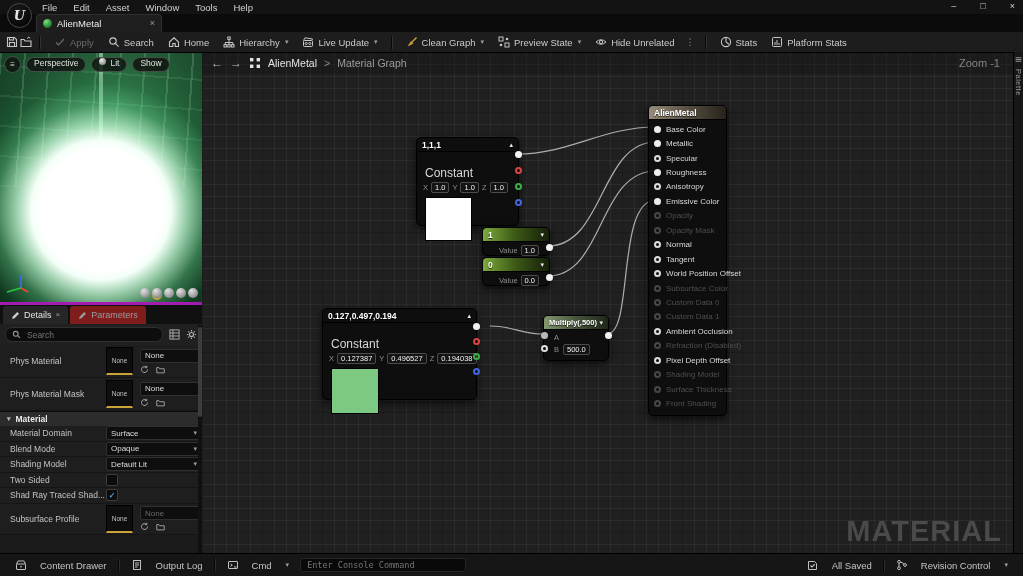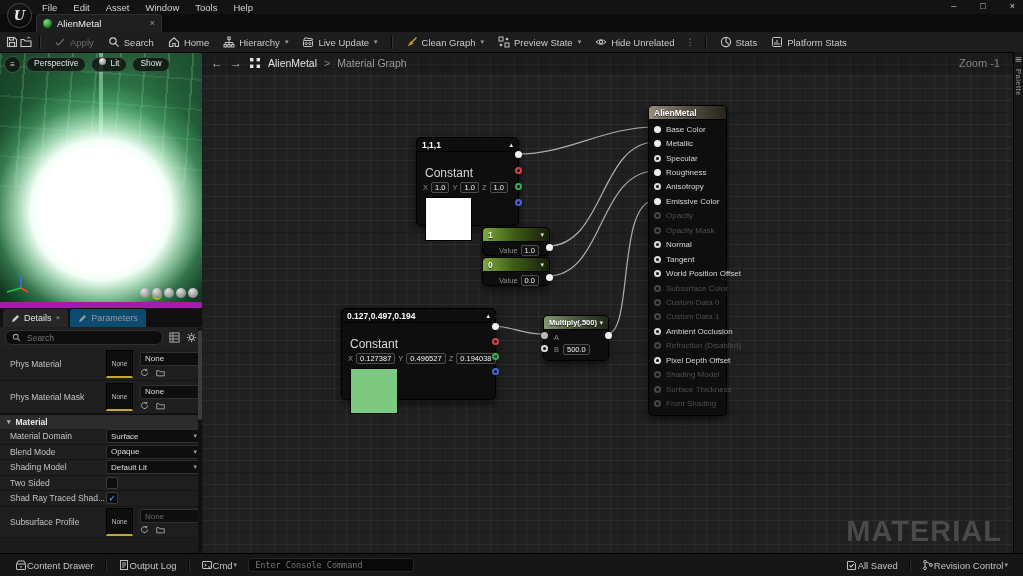--- a/index.html
+++ b/index.html
@@ -37,24 +37,24 @@
   .vp-toolbar{position:absolute;top:4px;left:4px;display:flex;gap:5px;z-index:3;align-items:center}
   .vp-burger{width:15px;height:15px;border-radius:50%;background:rgba(14,16,14,.8);border:1px solid rgba(110,120,110,.55);display:flex;align-items:center;justify-content:center;font-size:8px;color:#ddd}
   .vp-pill{background:rgba(14,16,14,.8);border:1px solid rgba(110,120,110,.55);border-radius:8px;height:13px;display:flex;align-items:flex-start;padding:0 7px;font-size:8.5px;color:#e4e4e4;gap:4px}
   .lit-dot{width:7px;height:7px;border-radius:50%;background:radial-gradient(circle at 35% 30%,#efefef,#6e6e6e)}
   .vp-shapes{position:absolute;right:4px;bottom:4px;display:flex;gap:2px;z-index:3}
   .vp-shape{width:10px;height:10px;border-radius:50%;background:radial-gradient(circle at 35% 28%,#e2e2e2,#6f6f6f)}
   .vp-shape.sel{box-shadow:0 2px 0 #c8a439}
   .vp-gizmo{position:absolute;left:4px;bottom:6px;z-index:3}
 
   
-  .details{position:absolute;left:0;top:250px;right:0;bottom:0;background:#1b1b1b;border-top:6px solid #a21caf;display:flex;flex-direction:column;overflow:hidden}
+  .details{position:absolute;left:0;top:250px;right:0;bottom:0;background:#1b1b1b;border-top:3px solid #a21caf;display:flex;flex-direction:column;overflow:hidden}
   .dtabs{height:19px;background:#101010;display:flex;align-items:flex-end;gap:2px;padding-left:3px;flex:0 0 auto}
   .dtab{height:18px;display:flex;align-items:center;gap:4px;padding:0 8px;font-size:9px;background:#262626;border-radius:3px 3px 0 0;color:#e2e2e2}
-  .dtab.inactive{background:#0c4a6e;color:#9a9a9a}
+  .dtab.inactive{background:#7f1d1d;color:#9a9a9a}
   .dtab .tab-close{font-size:8px}
   .dsearch-row{height:21px;display:flex;align-items:center;padding:0 5px;gap:5px;background:#202020;flex:0 0 auto}
   .dsearch{flex:1;height:13px;background:#0d0d0d;border:1px solid #303030;border-radius:7px;display:flex;align-items:center;padding:0 6px;gap:4px}
   .dsearch input{flex:1;background:none;border:none;outline:none;color:#bbb;font-size:8.5px;font-family:inherit;min-width:0}
   .dsec{height:14px;background:#2c2c2c;display:flex;align-items:center;gap:5px;padding:0 7px;font-size:8.5px;font-weight:bold;color:#e8e8e8;border-top:1px solid #0d0d0d;flex:0 0 auto}
   .dsec .caret{font-size:7px;color:#b0b0b0}
   .drow{display:flex;align-items:center;padding-left:10px;font-size:8.5px;color:#c4c4c4;border-bottom:1px solid #151515;background:#1e1e1e;flex:0 0 auto}
   .drow .dlabel{width:96px;flex:0 0 auto;white-space:nowrap;overflow:hidden}
   .drow.simple{height:14.5px}
   .asset-row{height:32px}
@@ -115,21 +115,21 @@
   .mpin.open .pdot{border:2px solid #dcdcdc}
   .mpin.disabled .pdot{border:2px solid #474747}
   .plabel{font-size:8px;color:#d8d8d8;white-space:nowrap}
   .mpin.disabled .plabel{color:#4f4f4f}
 
   .palette{position:absolute;right:0;top:52px;width:9px;bottom:22px;background:#171717;border-left:1px solid #000;z-index:6;display:flex;flex-direction:column;align-items:center;padding-top:4px;gap:6px}
   .palette .vtxt{writing-mode:vertical-rl;font-size:7.5px;color:#9c9c9c;letter-spacing:.5px}
 
   
   .statusbar{position:absolute;left:0;right:0;bottom:0;height:22px;background:#161616;border-top:1px solid #000;display:flex;align-items:center;font-size:9.5px;color:#c4c4c4;padding:0 8px;gap:4px;z-index:6}
-  .sbtn{display:flex;align-items:center;gap:0;padding:0 7px;white-space:nowrap}
+  .sbtn{display:flex;align-items:center;gap:13px;padding:0 7px;white-space:nowrap}
   .ssep{width:1px;height:12px;background:#060606;border-right:1px solid #2d2d2d}
   .sinput{width:152px;height:12px;background:#090909;border:1px solid #262626;border-radius:3px;color:#7a6f6f;font-family:"DejaVu Sans Mono",monospace;font-size:8.5px;padding:0 6px;outline:none}
   .spacer{flex:1}
 </style>
 </head>
 <body>
 
 <div class="window">
 
   <div class="logo">U</div>
@@ -538,21 +538,21 @@
         <span>0</span>
         <span class="nchev">▾</span>
       </div>
       <div class="vrow">
         <span class="axl">Value</span>
         <span class="nfield">0.0</span>
       </div>
       <span class="npin fill-white" style="right:-3.5px;top:16px"></span>
     </div>
 
-    <div class="gnode" style="left:139px;top:256px;width:153px;height:90px">
+    <div class="gnode" style="left:120px;top:256px;width:153px;height:90px">
       <div class="nhead gold">
         <span>0.127,0.497,0.194</span>
         <span class="nchev">▴</span>
       </div>
       <div class="nbody">
         <div class="ntype">Constant</div>
         <div class="nfields">
           <span class="axl">X</span>
           <span class="nfield">0.127387</span>
           <span class="axl">Y</span>

